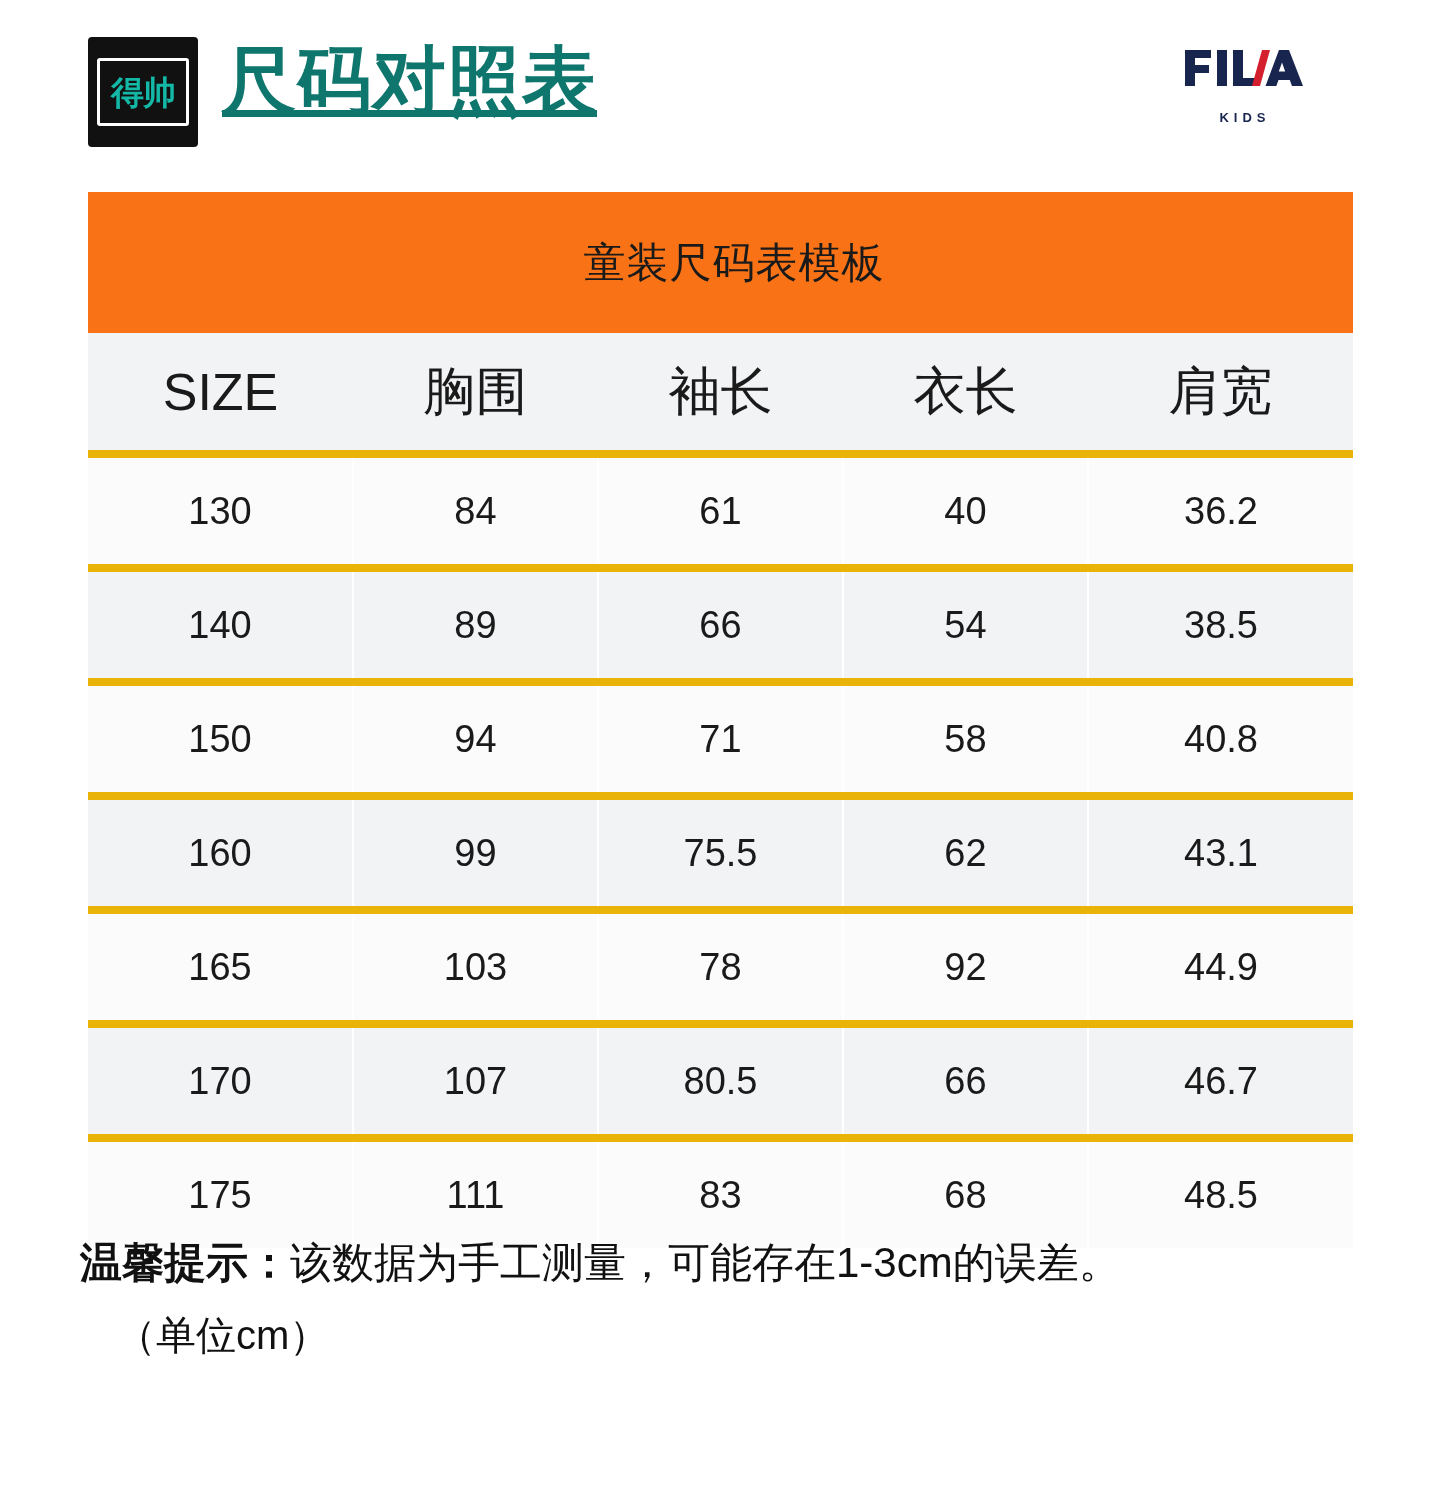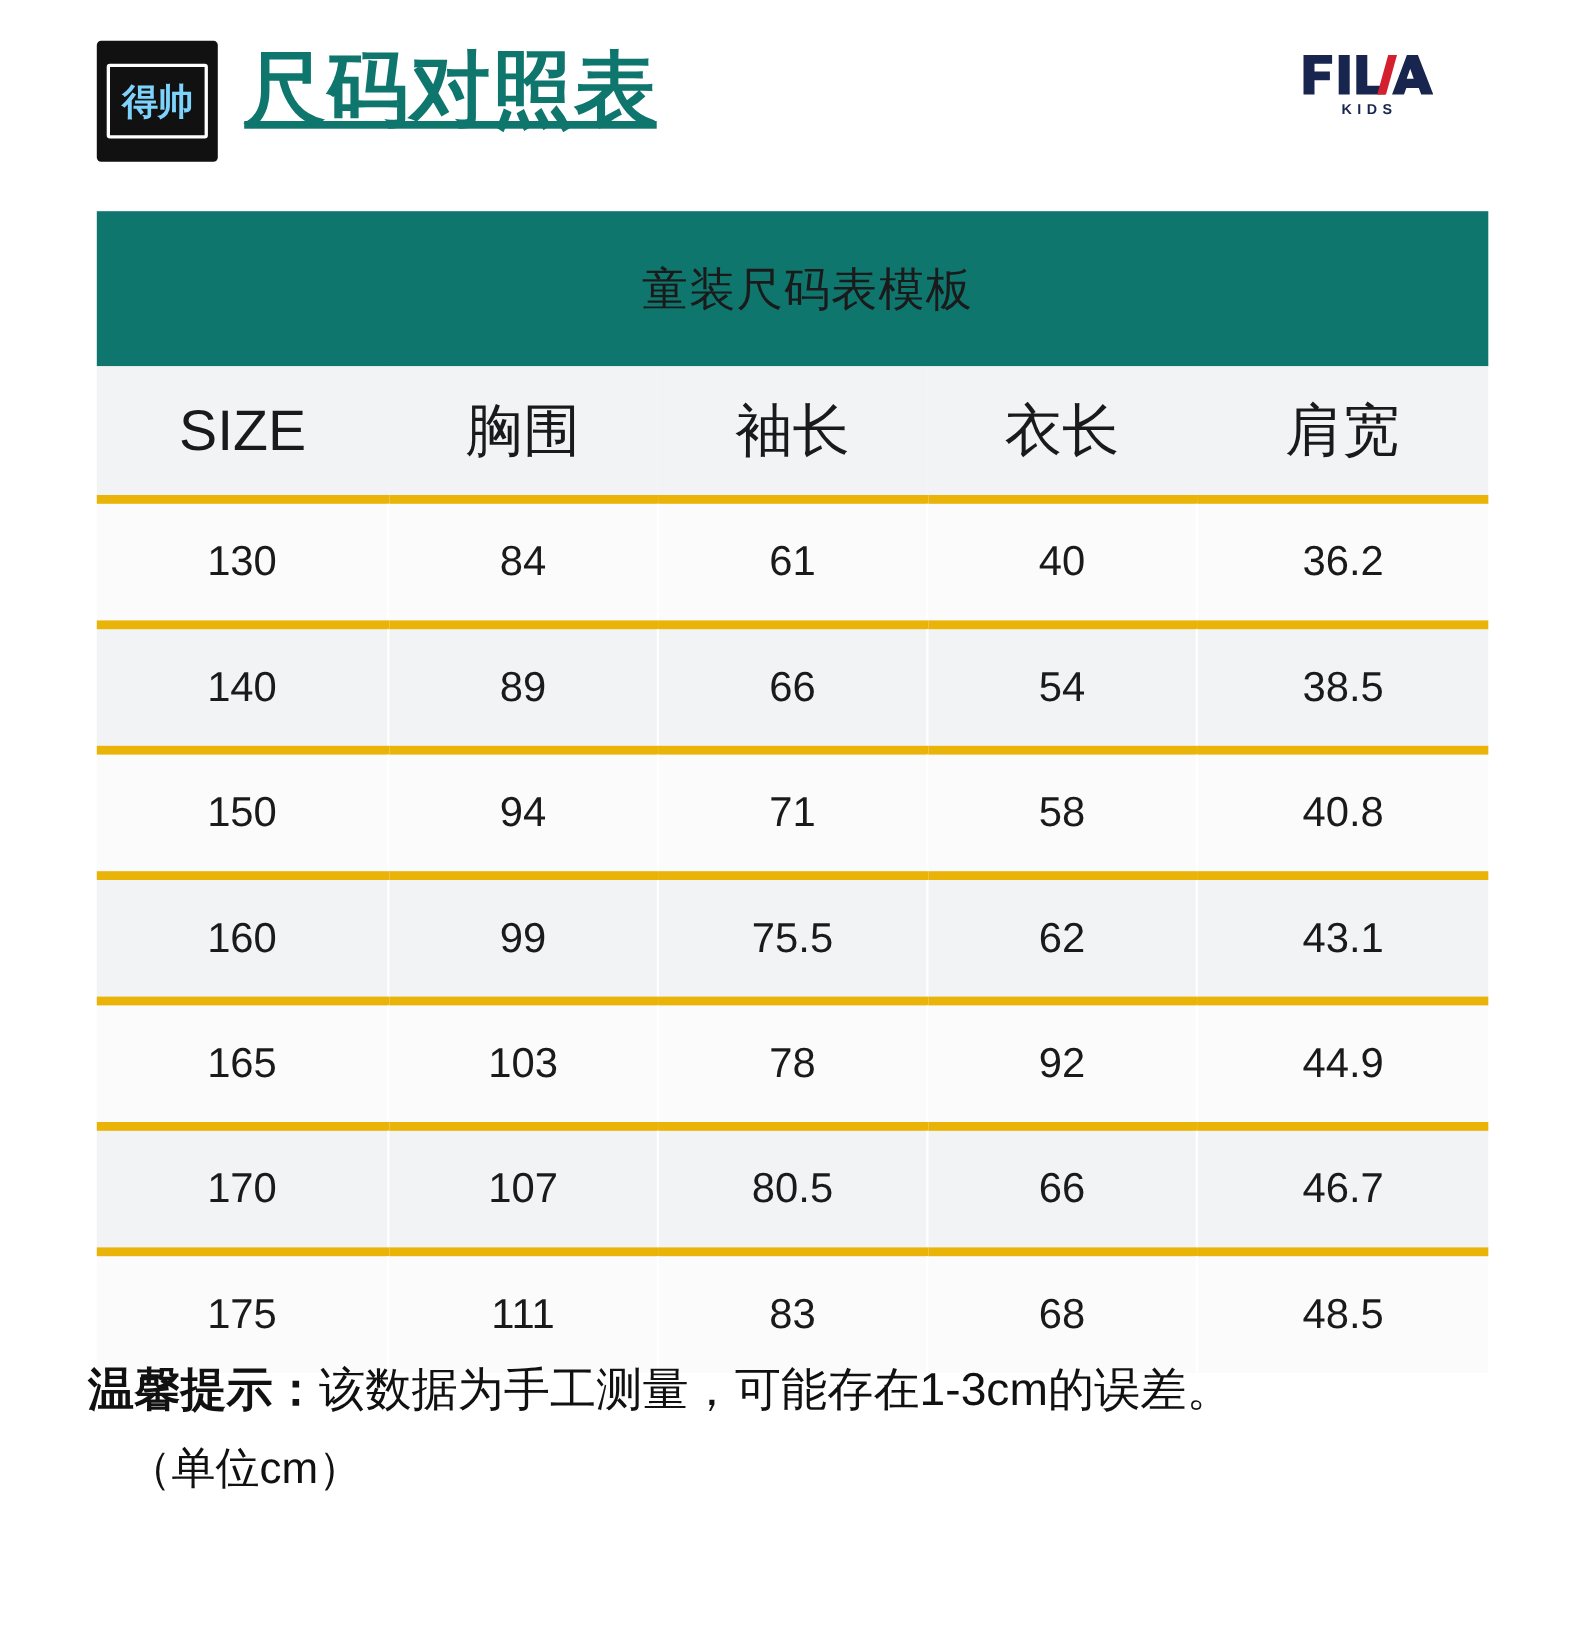--- a/index.html
+++ b/index.html
@@ -44,21 +44,21 @@
   .brand-badge-inner {
     width: 86px;
     height: 62px;
     border: 3px solid #ffffff;
     border-radius: 3px;
     display: flex;
     align-items: center;
     justify-content: center;
   }
   .brand-badge-text {
-    color: #7dd3fc;
+    color: #14b8a6;
     font-size: 33px;
     line-height: 1;
     font-weight: 700;
     letter-spacing: -1px;
     font-family: "Liberation Sans", "DejaVu Sans", sans-serif;
   }
   .header-title {
     position: absolute;
     left: 222px;
     top: 34px;
@@ -83,34 +83,34 @@
     height: 44px;
     display: block;
   }
   .fila-svg { display: block; }
   .fila-kids {
     text-align: center;
     font-size: 13px;
     letter-spacing: 5px;
     color: #18264f;
     font-weight: 700;
-    margin-top: 2px;
+    margin-top: 20px;
     padding-left: 4px;
   }
 
   
   .table-wrap {
     position: absolute;
     left: 88px;
     top: 192px;
     width: 1265px;
   }
   .tbl-title {
     height: 141px;
-    background: #0f766e;
+    background: #f97316;
     display: flex;
     align-items: center;
     justify-content: center;
     font-size: 42px;
     color: #1a1a1a;
     letter-spacing: 1px;
     padding-left: 27px;
   }
   table.size-table {
     border-collapse: collapse;

